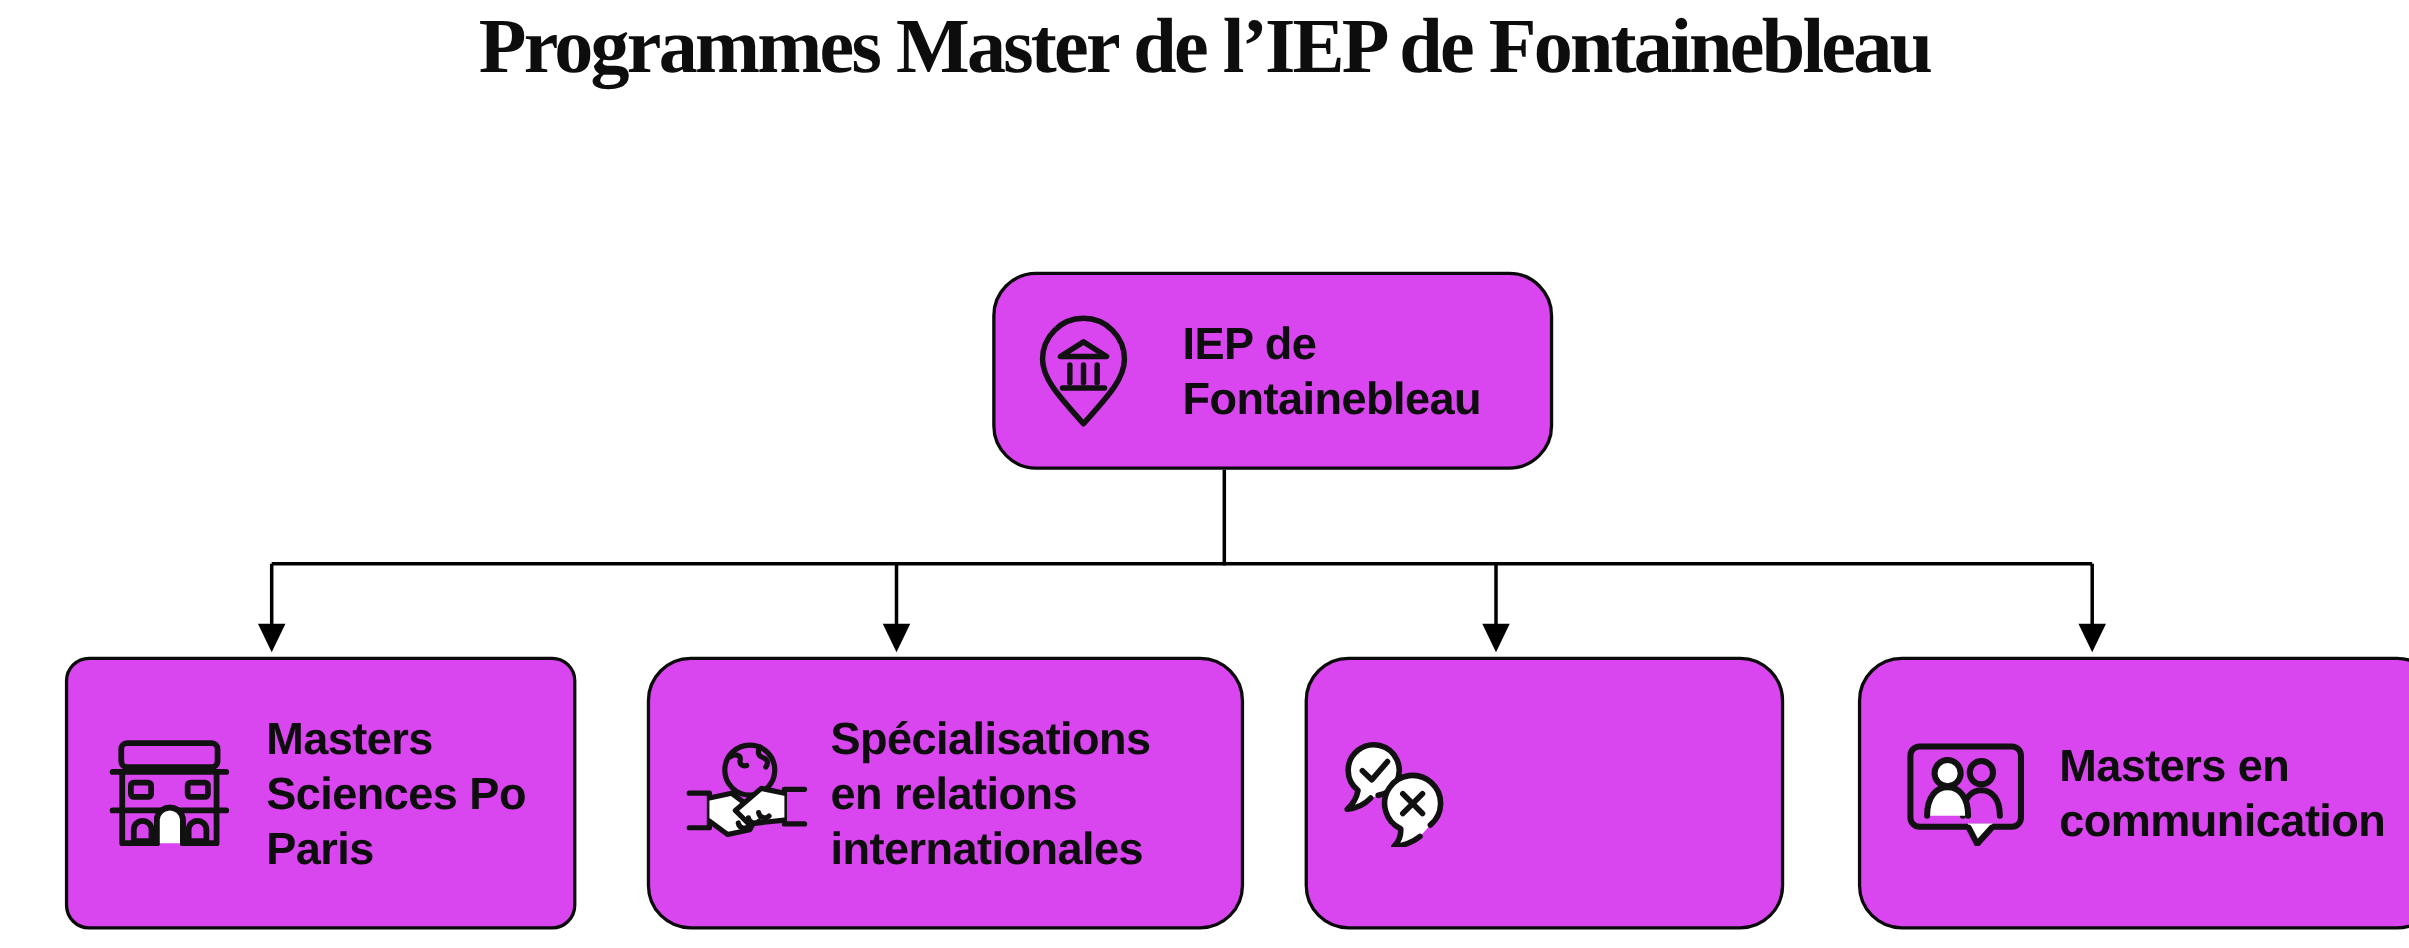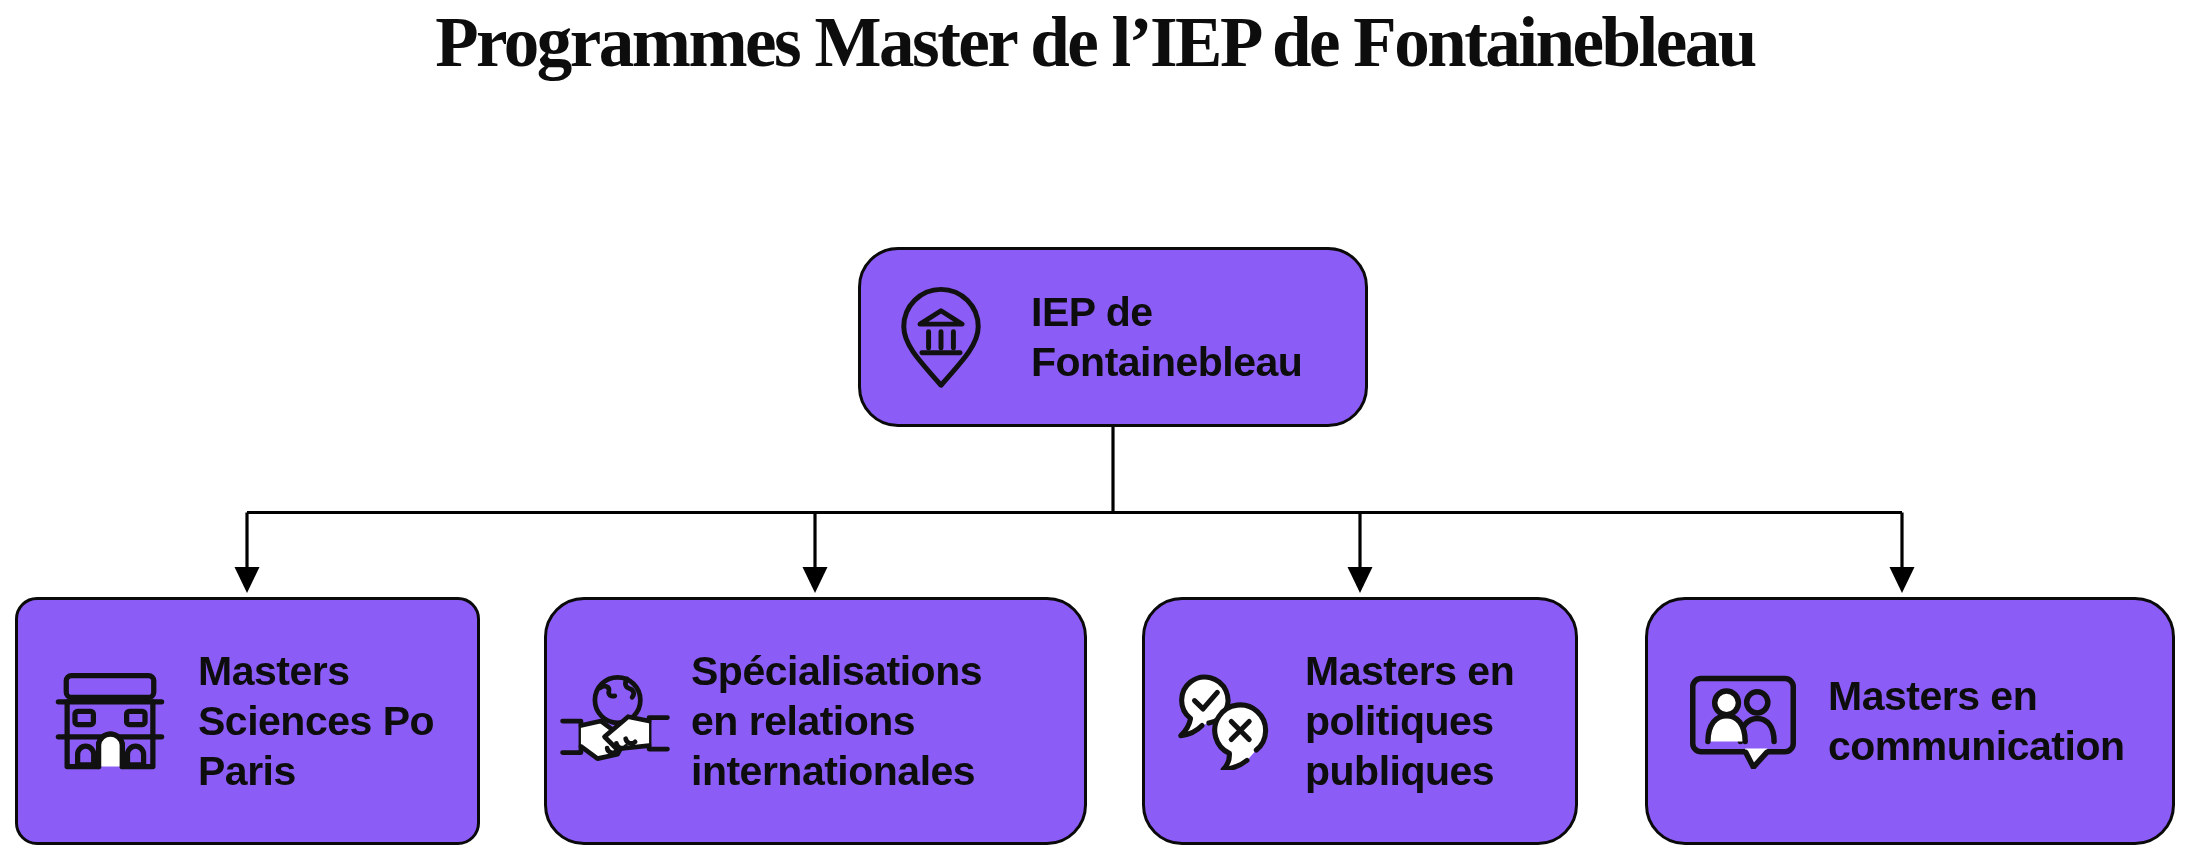--- a/index.html
+++ b/index.html
@@ -14,32 +14,32 @@
   .title{
     position:absolute;top:2px;left:0;width:100%;
     margin:0;text-align:center;
     font-size:71px;font-weight:700;letter-spacing:-2.5px;
     color:#0d0d0d;white-space:nowrap;font-family:Liberation Serif, serif;
   }
   .connectors{position:absolute;left:0;top:0;width:2190px;height:862px;}
   .node{
     position:absolute;box-sizing:border-box;
     display:flex;align-items:center;
-    background:#8b5cf6;border:3.5px solid #0a0a0a;border-radius:40px;
+    background:#d946ef;border:3.5px solid #0a0a0a;border-radius:40px;margin-left:44px;
   }
   .node .icon{flex:0 0 auto;display:flex;align-items:center;}
   .node .label{
     font-weight:700;font-size:41px;line-height:50px;letter-spacing:-0.5px;
     color:#0d0d0d;
   }
   .node-root{left:858px;top:247px;width:510px;height:180px;padding-left:36px;gap:46px;}
   .node-root .label{max-width:320px;}
   .node-c1{left:15px;top:597px;width:465px;height:248px;padding-left:36px;gap:32px;border-radius:22px;}
   .node-c1 .label{max-width:272px;}
-  .node-c2{left:544px;top:597px;width:543px;height:248px;padding-left:12px;gap:20px;}
+  .node-c2{left:544px;top:597px;width:543px;height:248px;padding-left:32px;gap:20px;}
   .node-c2 .label{max-width:348px;}
   .node-c3{left:1142px;top:597px;width:436px;height:248px;padding-left:28px;gap:26px;}
   .node-c3 .label{max-width:242px;}
   .node-c4{left:1645px;top:597px;width:530px;height:248px;padding-left:40px;gap:30px;}
   .node-c4 .label{max-width:332px;}
   .ic{stroke:#111111;stroke-linecap:round;stroke-linejoin:round;fill:none;}
 </style>
 </head>
 <body>
 
@@ -119,21 +119,20 @@
     <span class="icon">
       <svg width="106" height="98" viewBox="0 0 56 52" xmlns="http://www.w3.org/2000/svg">
         <g class="ic" stroke-width="2.7">
           <path d="M18.9 27.1 A12.3 12.3 0 1 0 9.2 24.7 C8.5 28.5 6.7 31.3 4 33.8 C8.7 33.3 12.5 31.3 15.3 28.4" fill="#ffffff"></path>
           <path d="M11.3 15.2 L15.8 19.6 L23.4 10.8"></path>
           <path d="M44.1 41.4 A13.5 13.5 0 1 0 29.8 43.2 C30 46.8 28.8 49.5 26.5 51.8 C31.5 51.3 35.8 49.6 39.1 46.9" fill="#ffffff"></path>
           <path d="M30.8 26.3 L40.3 35.8 M40.3 26.3 L30.8 35.8"></path>
         </g>
       </svg>
     </span>
-    <span class="label">Masters en politiques publiques</span>
   </div>
 
   <div class="node node-c4">
     <span class="icon">
       <svg width="110" height="95" viewBox="0 0 60 52" xmlns="http://www.w3.org/2000/svg">
         <g class="ic" stroke-width="3">
           <rect x="2.5" y="2.5" width="55" height="40" rx="4.5"></rect>
           <circle cx="37.8" cy="15.5" r="5.8"></circle>
           <path d="M28.6 37 C28.6 28.5 32.6 24.3 37.8 24.3 C43 24.3 47 28.5 47 37"></path>
           <path d="M10.8 37 C10.8 27.5 15.3 22.8 21 22.8 C26.7 22.8 31.2 27.5 31.2 37" fill="#ffffff"></path>

